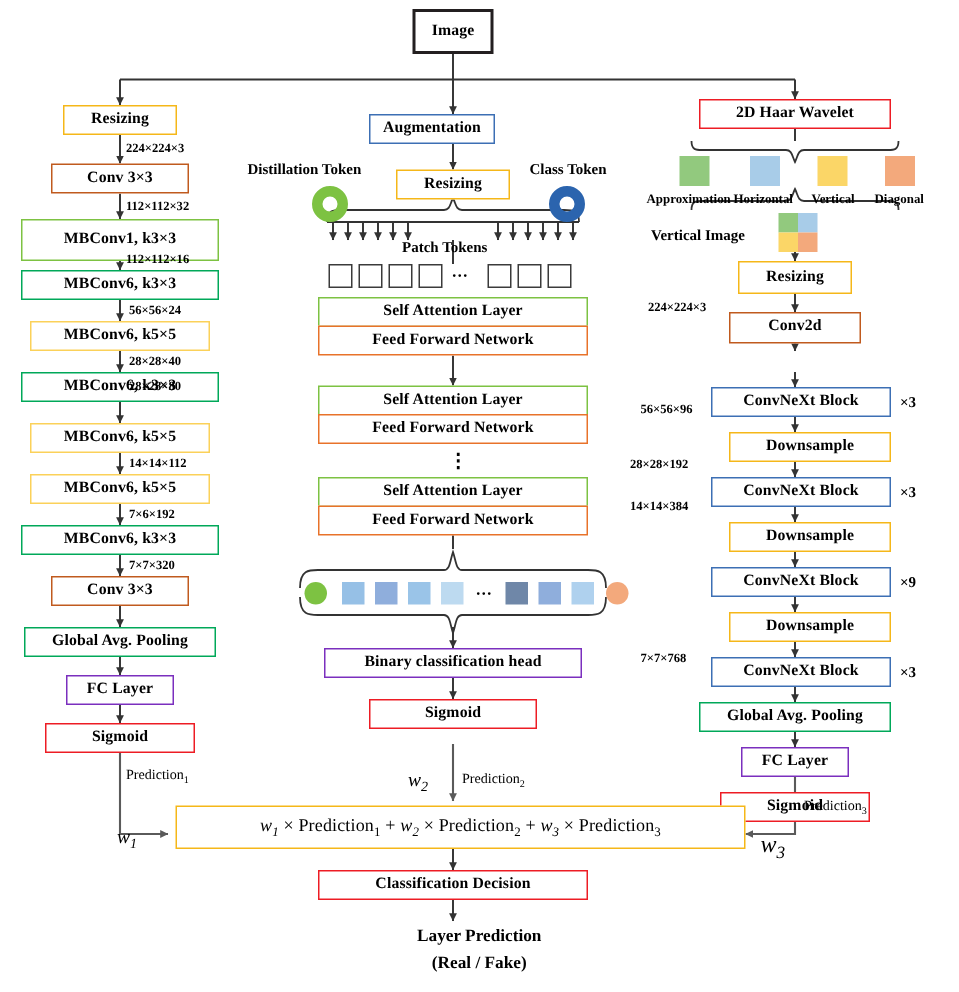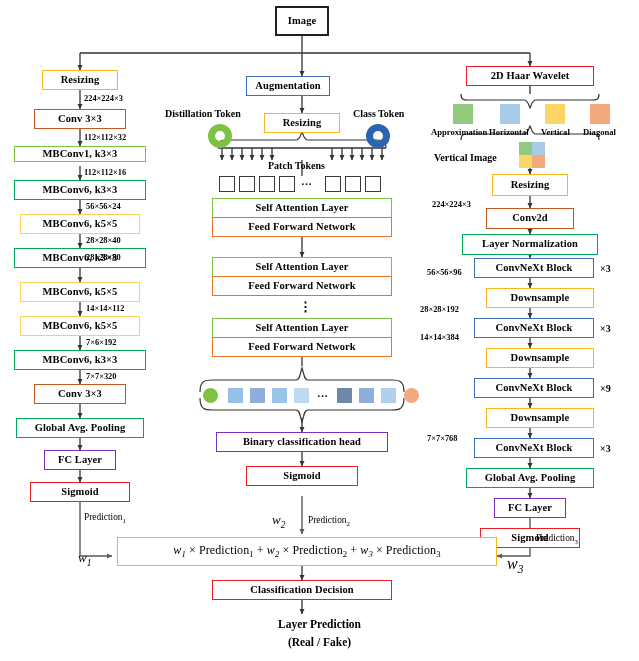--- a/index.html
+++ b/index.html
@@ -120,21 +120,21 @@
   </svg>
 
   <div class="box" style="left:275px;top:6px;width:54px;height:30px;border-color:#231F20;border-width:2px;">Image</div>
 
   <div class="box" style="left:42px;top:70px;width:76px;height:20px;border-color:#F5B719;">Resizing</div>
   <div class="lbl" style="left:84px;top:94px;">224×224×3</div>
 
   <div class="box" style="left:34px;top:109px;width:92px;height:20px;border-color:#C05A1E;">Conv 3×3</div>
   <div class="lbl" style="left:84px;top:133px;">112×112×32</div>
 
-  <div class="box" style="left:14px;top:146px;width:132px;height:16px;border-color:#7DC242;">MBConv1, k3×3</div>
+  <div class="box" style="left:14px;top:146px;width:132px;height:28px;border-color:#7DC242;">MBConv1, k3×3</div>
   <div class="lbl" style="left:84px;top:168px;">112×112×16</div>
 
   <div class="box" style="left:14px;top:180px;width:132px;height:20px;border-color:#00A859;">MBConv6, k3×3</div>
   <div class="lbl" style="left:86px;top:202px;">56×56×24</div>
 
   <div class="box" style="left:20px;top:214px;width:120px;height:20px;border-color:#FBD159;">MBConv6, k5×5</div>
   <div class="lbl" style="left:86px;top:236px;">28×28×40</div>
 
   <div class="box" style="left:14px;top:248px;width:132px;height:20px;border-color:#00A859;">MBConv6, k3×3</div>
   <div class="lbl" style="left:86px;top:253px;">28×28×80</div>
@@ -219,21 +219,20 @@
   <div class="sq" style="left:519px;top:142px;width:13px;height:13px;background:#92C97E;"></div>
   <div class="sq" style="left:532px;top:142px;width:13px;height:13px;background:#A8CCE8;"></div>
   <div class="sq" style="left:519px;top:155px;width:13px;height:13px;background:#FBD667;"></div>
   <div class="sq" style="left:532px;top:155px;width:13px;height:13px;background:#F3A97C;"></div>
 
   <div class="box" style="left:492px;top:174px;width:76px;height:22px;border-color:#F5B719;">Resizing</div>
   <div class="lbl" style="left:432px;top:200px;">224×224×3</div>
 
   <div class="box" style="left:486px;top:208px;width:88px;height:21px;border-color:#C05A1E;">Conv2d</div>
 
-  <div class="box" style="left:462px;top:234px;width:136px;height:21px;border-color:#00A859;">Layer Normalization</div>
 
   <div class="lbl" style="left:427px;top:268px;">56×56×96</div>
   <div class="box" style="left:474px;top:258px;width:120px;height:20px;border-color:#3C6FB4;">ConvNeXt Block</div>
   <div class="plain" style="left:600px;top:263px;font-size:10px;">×3</div>
 
   <div class="box" style="left:486px;top:288px;width:108px;height:20px;border-color:#F5B719;">Downsample</div>
 
   <div class="box" style="left:474px;top:318px;width:120px;height:20px;border-color:#3C6FB4;">ConvNeXt Block</div>
   <div class="plain" style="left:600px;top:323px;font-size:10px;">×3</div>
   <div class="lbl" style="left:420px;top:305px;">28×28×192</div>

